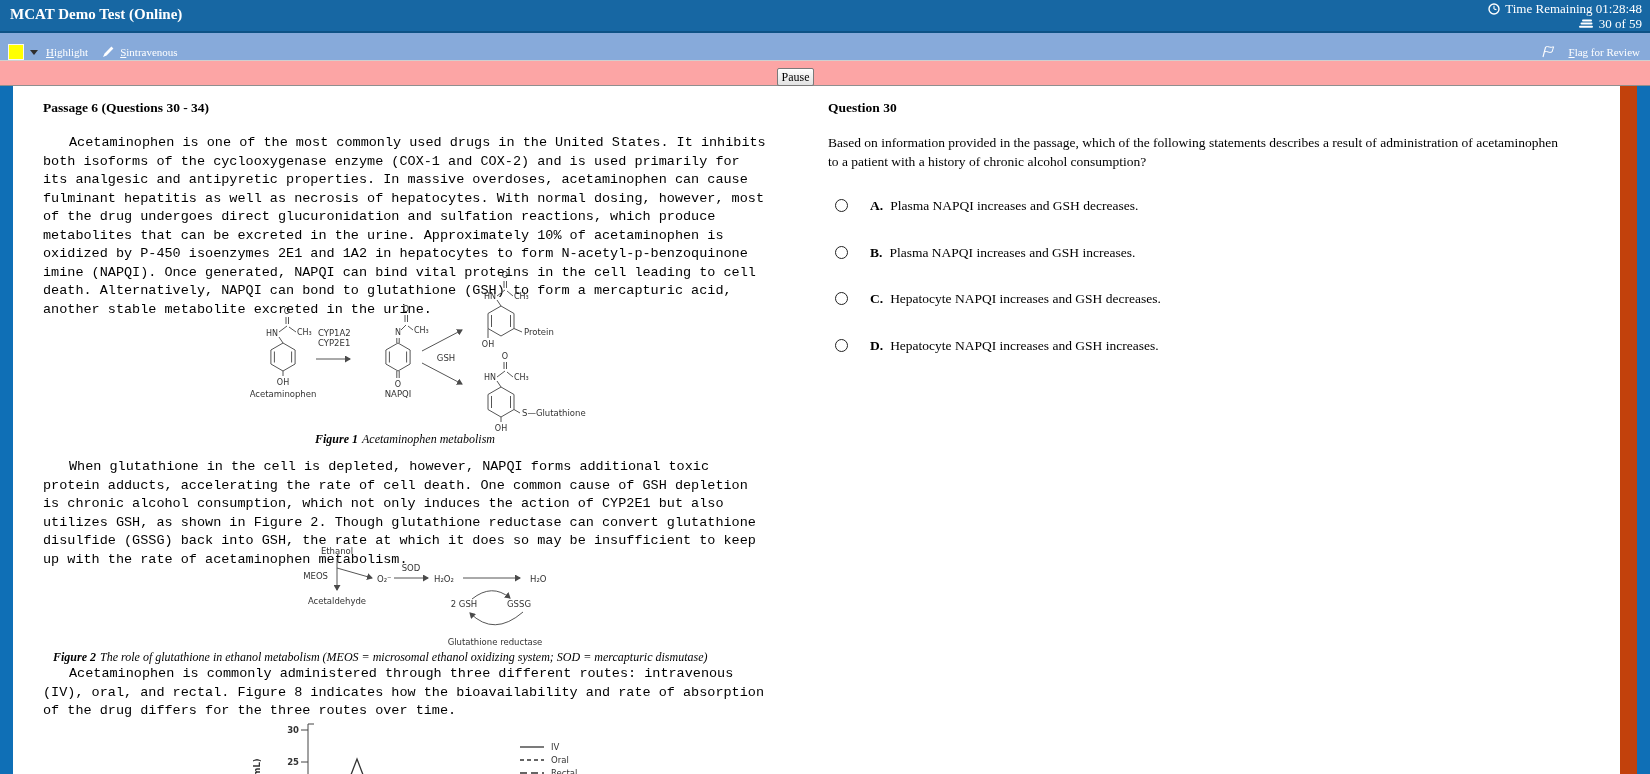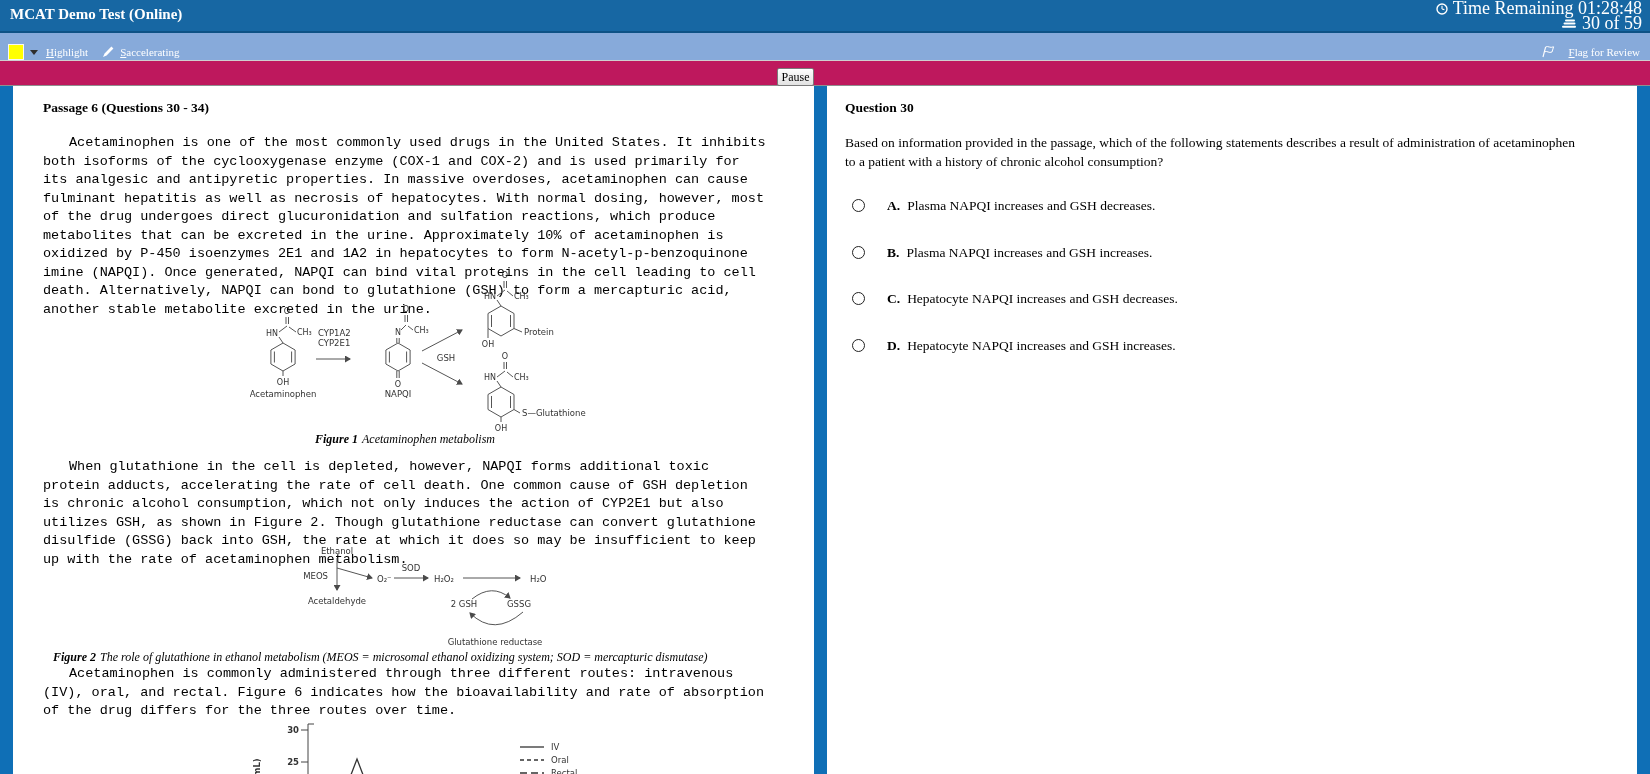--- a/index.html
+++ b/index.html
@@ -5,47 +5,47 @@
   * { margin:0; padding:0; box-sizing:border-box; }
   html,body { background:#666; }
   .screen {
     position:relative; width:1650px; height:774px; overflow:hidden;
     background:#fff; font-family:"Liberation Serif","DejaVu Serif",serif; color:#000;
   }
   
   .titlebar { position:absolute; left:0; top:0; width:1650px; height:33px;
     background:#1767a3; border-bottom:2px solid #0e5285; color:#fff; }
   .app-title { position:absolute; left:10px; top:6px; font-size:15px;font-weight:bold; }
-  .tb-right { position:absolute; right:8px; top:1px; text-align:right; font-size:18px; line-height:15px; }
+  .tb-right { position:absolute; right:8px; top:1px; text-align:right; font-size:13px; line-height:15px; }
   .tb-row { display:flex; justify-content:flex-end; align-items:center; gap:5px; }
   .tb-row svg { display:block; }
   
   .toolbar { position:absolute; left:0; top:33px; width:1650px; height:27px;
     background:#87aada; color:#fff; font-size:11px; display:flex; align-items:flex-end; }
   .tool-left { display:flex; align-items:center; gap:5px; margin-left:8px; }
   .tool-right { position:absolute; right:10px; top:0; height:37px; display:flex; align-items:center; gap:12px; cursor:default; }
   .swatch { display:inline-block; width:16px; height:16px; background:#ffff00; border:1px solid #f6f6f6; }
   .caret { display:inline-block; width:0; height:0; border-left:4px solid transparent;
     border-right:4px solid transparent; border-top:5px solid #2e2e2e; margin:0 3px 0 1px; }
   .tlabel { cursor:default; }
   .tlabel u, .tool-right u { text-decoration:underline; }
   
   .graybar { position:absolute; left:0; top:60px; width:1650px; height:26px;
-    background:#be185d; border-top:1px solid #cfcfcf; border-bottom:1px solid #8f8f8f; }
+    background:#fca5a5; border-top:1px solid #cfcfcf; border-bottom:1px solid #8f8f8f; }
   .pause { position:absolute; left:777px; top:7px; width:37px; height:18px;
     font-family:"Liberation Serif","DejaVu Serif",serif; font-size:12px; line-height:14px;
     background:linear-gradient(#fdfdfd,#e2e2e2); border:1px solid #7a7a7a; border-radius:2px;
     box-shadow:inset 0 1px 0 #fff; color:#000; }
   
   .content { position:absolute; left:0; top:86px; width:1650px; height:688px; background:#c2410c; }
   .bluestrip { position:absolute; top:0; height:688px; width:13px; background:#0f6fb6; }
   .strip-left { left:0; } .strip-mid { left:814px; } .strip-right { left:1637px; }
   .panel { position:absolute; top:0; height:688px; background:#fff; overflow:hidden; }
   .panel-left { left:13px; width:801px; }
-  .panel-right { left:827px; width:810px; }
+  .panel-right { left:810px; width:810px; }
   .blk { position:absolute; }
   .heading { font-weight:bold; font-size:13.5px; }
   .para { font-size:13.5px; line-height:18.5px; text-indent:26px; text-align:left;font-family:Liberation Mono, monospace; }
   .caption { font-size:12px; line-height:18.5px; font-style:italic; }
   .cap-b { font-weight:bold; margin-right:4px; }
   .center { text-align:center; }
   
   .qtext { font-size:13.5px; line-height:18.5px; }
   .option { display:flex; align-items:flex-start; margin-bottom:28.5px; cursor:default; }
   .radio { flex:0 0 auto; width:13px; height:13px; border:1px solid #222; border-radius:50%;
@@ -83,21 +83,21 @@
   </div>
 
   <div class="toolbar">
     <div class="tool-left">
       <span class="swatch"></span>
       <span class="caret"></span>
       <span class="tlabel"><u>H</u><span>ighlight</span></span>
       <svg width="14" height="14" viewBox="0 0 14 14" style="margin-left:8px;">
         <path d="M2,12 L3.6,8.4 L10.4,1.6 L12.4,3.6 L5.6,10.4 Z" fill="#fff"></path>
       </svg>
-      <span class="tlabel"><u>S</u><span>accelerating</span></span>
+      <span class="tlabel"><u>S</u><span>intravenous</span></span>
     </div>
     <div class="tool-right">
       <svg width="17" height="13" viewBox="0 0 17 13">
         <path d="M3,12 L5.6,2" stroke="#fff" stroke-width="1.1" fill="none"></path>
         <path d="M5.6,2 C8,0.4 10,3.6 13.6,1.8 L12,7 C9,8.6 7,5.4 4.6,6.8" stroke="#fff" stroke-width="1" fill="none"></path>
       </svg>
       <span><u>F</u><span>lag for Review</span></span>
     </div>
   </div>
 
@@ -228,21 +228,21 @@
             <text x="184" y="67" text-anchor="middle">2 GSH</text>
             <text x="239" y="67" text-anchor="middle">GSSG</text>
             <text x="215" y="105" text-anchor="middle">Glutathione reductase</text>
           </g>
         </svg>
       </div>
       <div class="blk caption" style="left:40px; top:562px; width:740px;">
         <span class="cap-b">Figure 2</span><span>The role of glutathione in ethanol metabolism (MEOS = microsomal ethanol oxidizing system; SOD = mercapturic dismutase)</span>
       </div>
 
-      <div class="blk para" style="left:30px; top:579px; width:724px;">Acetaminophen is commonly administered through three different routes: intravenous (IV), oral, and rectal. Figure 6 indicates how the bioavailability and rate of absorption of the drug differs for the three routes over time.</div>
+      <div class="blk para" style="left:30px; top:579px; width:724px;">Acetaminophen is commonly administered through three different routes: intravenous (IV), oral, and rectal. Figure 8 indicates how the bioavailability and rate of absorption of the drug differs for the three routes over time.</div>
 
       <div class="blk fig" style="left:217px; top:619px;">
         <svg width="420" height="69" viewBox="0 0 420 69">
           <g stroke="#444" stroke-width="1" fill="none">
             <line x1="78" y1="19" x2="78" y2="69"></line>
             <line x1="78" y1="19" x2="84" y2="19"></line>
             <line x1="71" y1="25" x2="78" y2="25"></line>
             <line x1="71" y1="57" x2="78" y2="57"></line>
             <polyline points="119,75 127,54 135,75" stroke="#333" stroke-width="1.3"></polyline>
           </g>

